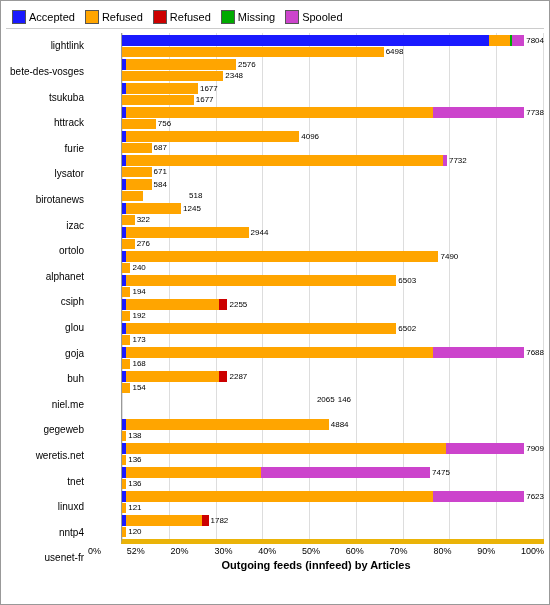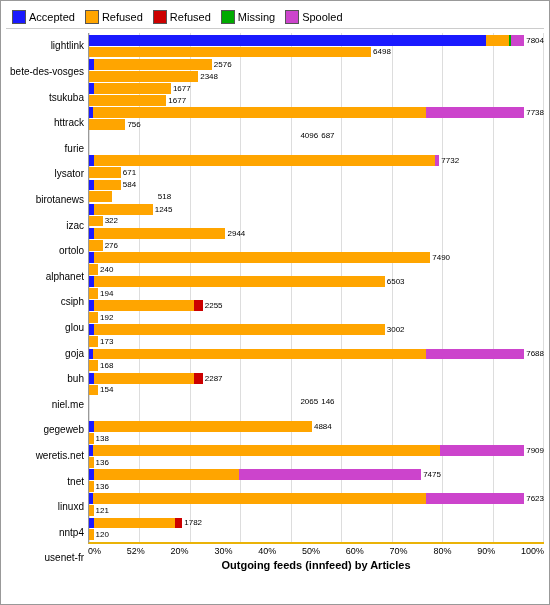--- a/index.html
+++ b/index.html
@@ -94,21 +94,21 @@
       <div style="font-size:10px; text-align:right;">gegeweb</div>
       <div style="font-size:10px; text-align:right;">weretis.net</div>
       <div style="font-size:10px; text-align:right;">tnet</div>
       <div style="font-size:10px; text-align:right;">linuxd</div>
       <div style="font-size:10px; text-align:right;">nntp4</div>
       <div style="font-size:10px; text-align:right;">usenet-fr</div>
     </div>
 
     <div style="flex:1; display:flex; flex-direction:column;">
 
-      <div style="flex:1; position:relative; border-left:1px solid #999; border-bottom:2px solid #eab308;">
+      <div style="flex:1; position:relative; border-left:1px solid #999; border-bottom:5px solid #eab308;margin-left:33px;">
 
         <div style="position:absolute;top:0;left:0;right:0;bottom:0;display:flex;justify-content:space-between;pointer-events:none;">
           <div style="width:1px;background:#ddd;height:100%;margin-left:0%"></div>
           <div style="width:1px;background:#ddd;height:100%;"></div>
           <div style="width:1px;background:#ddd;height:100%;"></div>
           <div style="width:1px;background:#ddd;height:100%;"></div>
           <div style="width:1px;background:#ddd;height:100%;"></div>
           <div style="width:1px;background:#ddd;height:100%;"></div>
           <div style="width:1px;background:#ddd;height:100%;"></div>
           <div style="width:1px;background:#ddd;height:100%;"></div>
@@ -162,21 +162,21 @@
               <div style="width:74%;height:100%;background:#ffa500;"></div>
               <div style="width:22%;height:100%;background:#cc44cc;"></div>
               <span style="font-size:8px;margin-left:2px;white-space:nowrap;">7738</span>
             </div>
             <div style="display:flex;align-items:center;height:45%;">
               <div style="width:8%;height:100%;background:#ffa500;"></div>
               <span style="font-size:8px;margin-left:2px;white-space:nowrap;">756</span>
             </div>
           </div>
 
-          <div style="display:flex;flex-direction:row;height:100%;justify-content:center;gap:1px;">
+          <div style="display:flex;flex-direction:column;height:100%;justify-content:center;gap:1px;">
             <div style="display:flex;align-items:center;height:45%;">
               <div style="width:1%;height:100%;background:#1a1aff;"></div>
               <div style="width:41%;height:100%;background:#ffa500;"></div>
               <span style="font-size:8px;margin-left:2px;white-space:nowrap;">4096</span>
             </div>
             <div style="display:flex;align-items:center;height:45%;">
               <div style="width:7%;height:100%;background:#ffa500;"></div>
               <span style="font-size:8px;margin-left:2px;white-space:nowrap;">687</span>
             </div>
           </div>
@@ -264,21 +264,21 @@
             <div style="display:flex;align-items:center;height:45%;">
               <div style="width:2%;height:100%;background:#ffa500;"></div>
               <span style="font-size:8px;margin-left:2px;white-space:nowrap;">192</span>
             </div>
           </div>
 
           <div style="display:flex;flex-direction:column;height:100%;justify-content:center;gap:1px;">
             <div style="display:flex;align-items:center;height:45%;">
               <div style="width:1%;height:100%;background:#1a1aff;"></div>
               <div style="width:64%;height:100%;background:#ffa500;"></div>
-              <span style="font-size:8px;margin-left:2px;white-space:nowrap;">3002</span>
+              <span style="font-size:8px;margin-left:2px;white-space:nowrap;">6502</span>
             </div>
             <div style="display:flex;align-items:center;height:45%;">
               <div style="width:2%;height:100%;background:#ffa500;"></div>
               <span style="font-size:8px;margin-left:2px;white-space:nowrap;">173</span>
             </div>
           </div>
 
           <div style="display:flex;flex-direction:column;height:100%;justify-content:center;gap:1px;">
             <div style="display:flex;align-items:center;height:45%;">
               <div style="width:1%;height:100%;background:#1a1aff;"></div>

